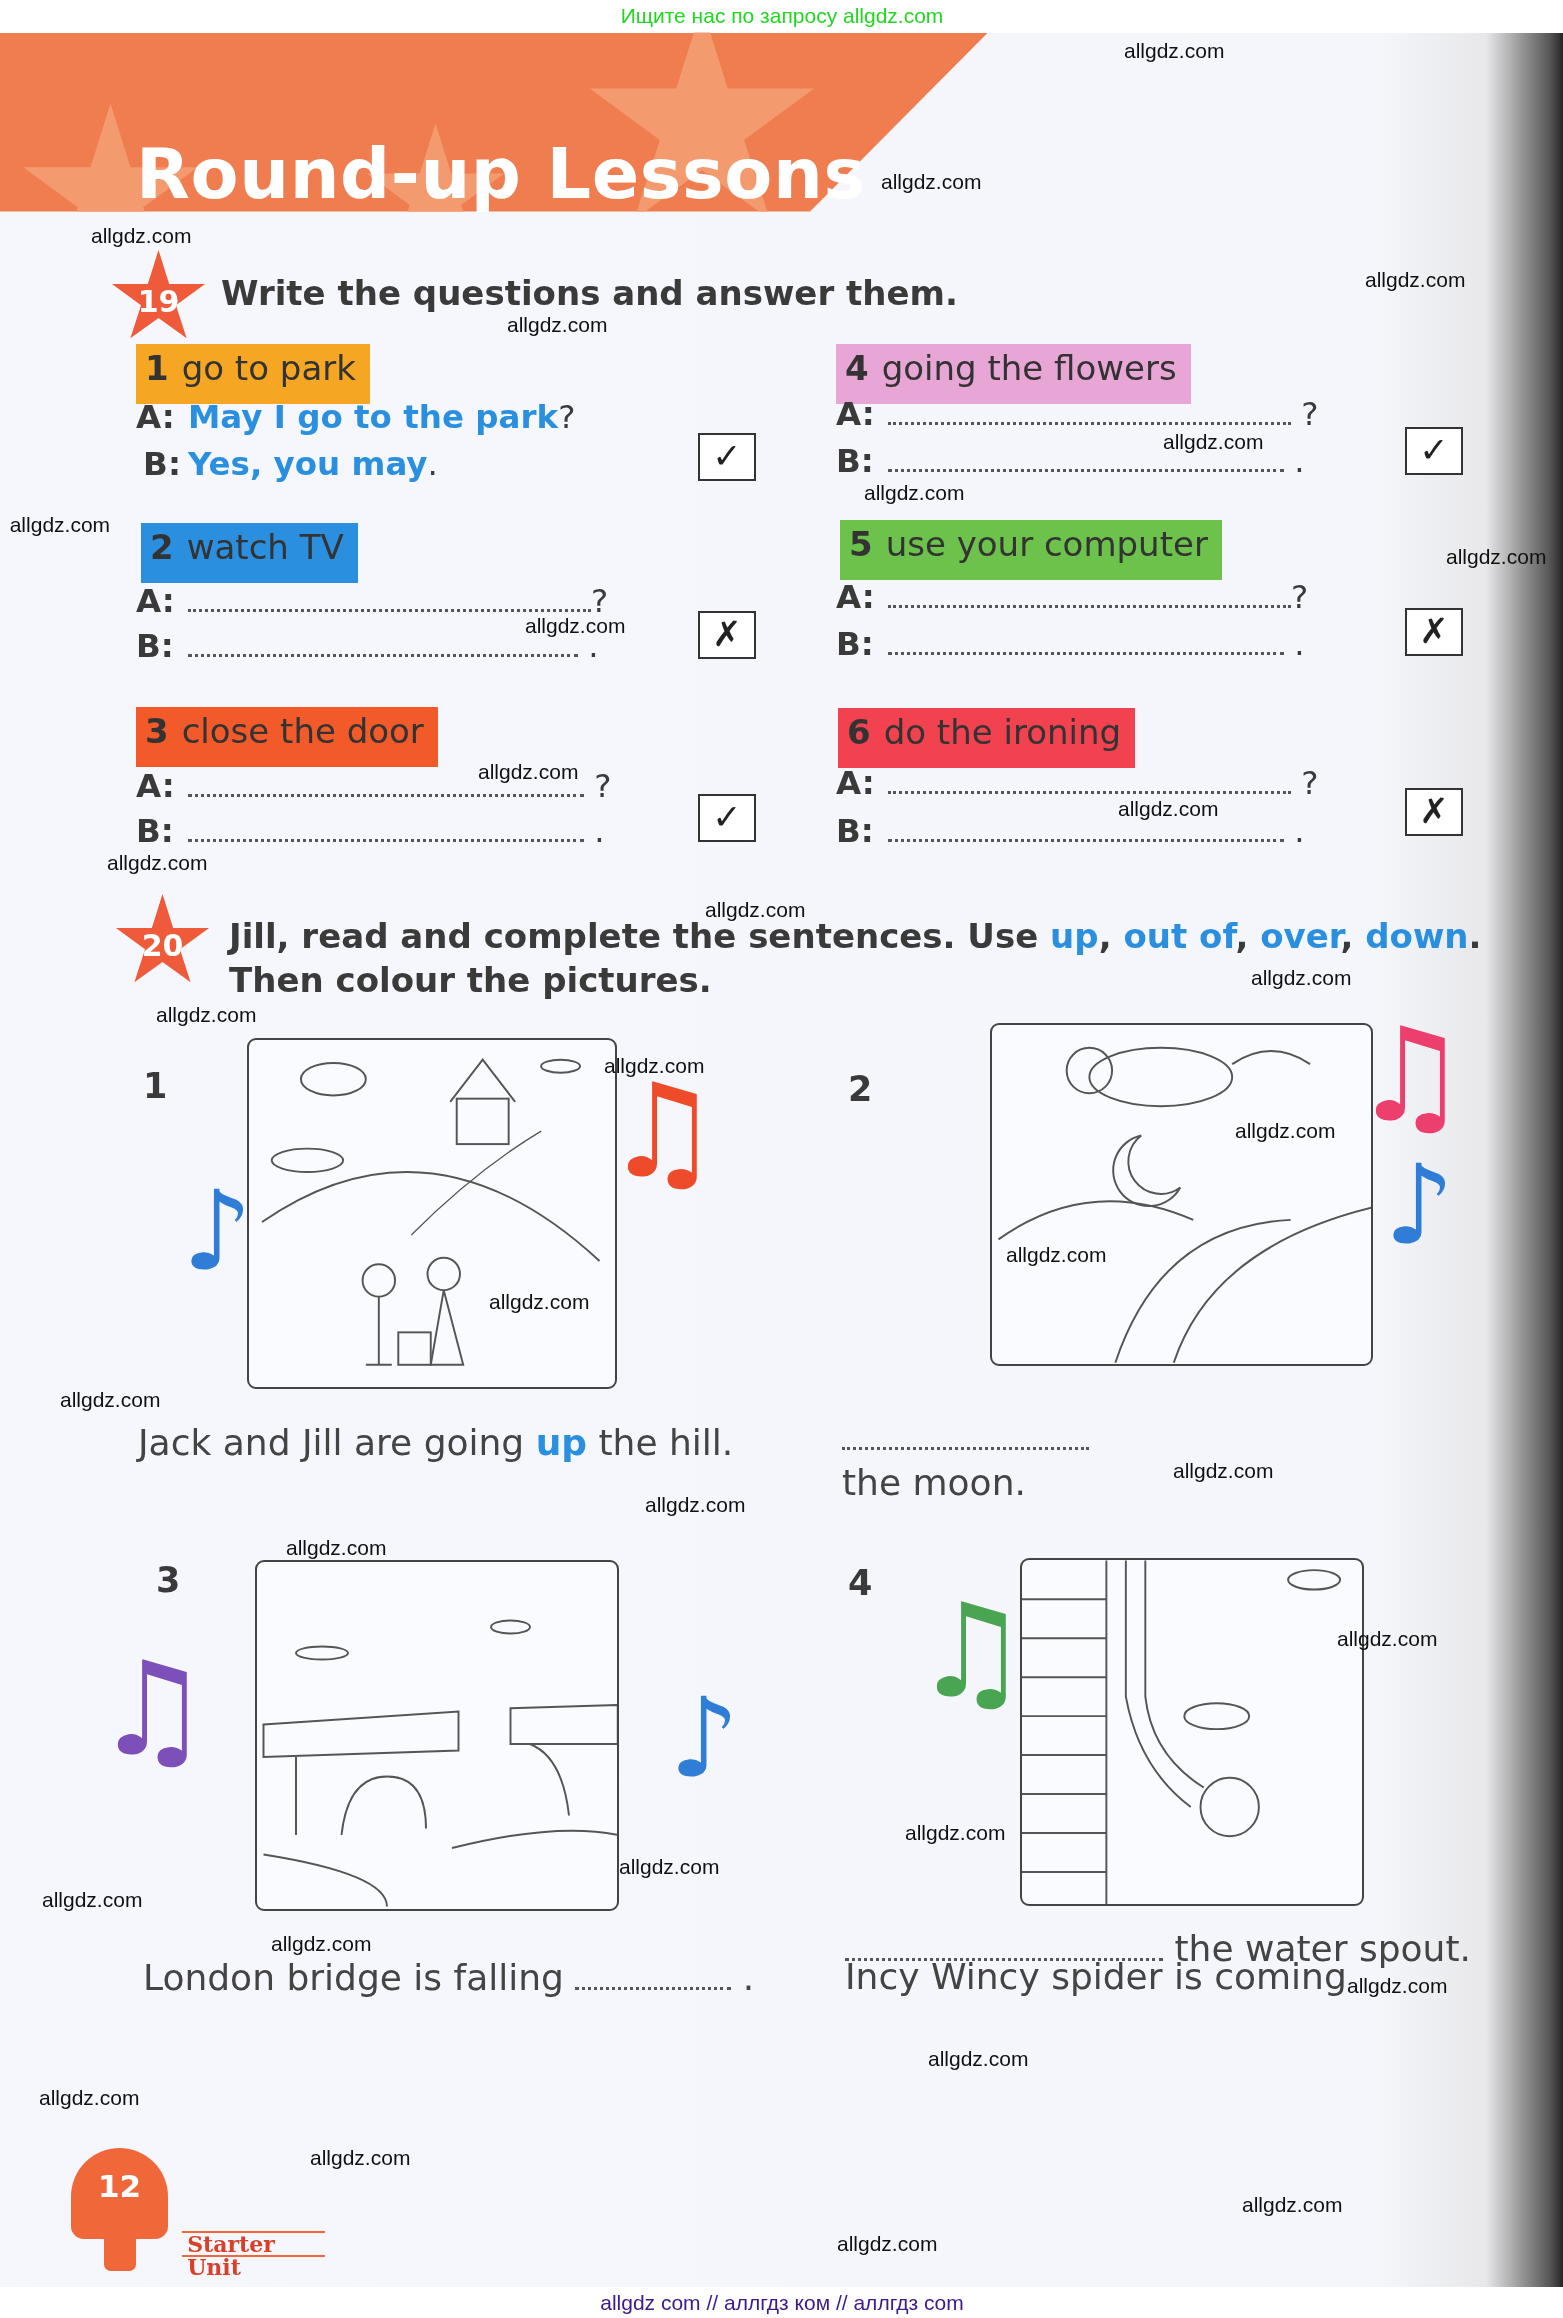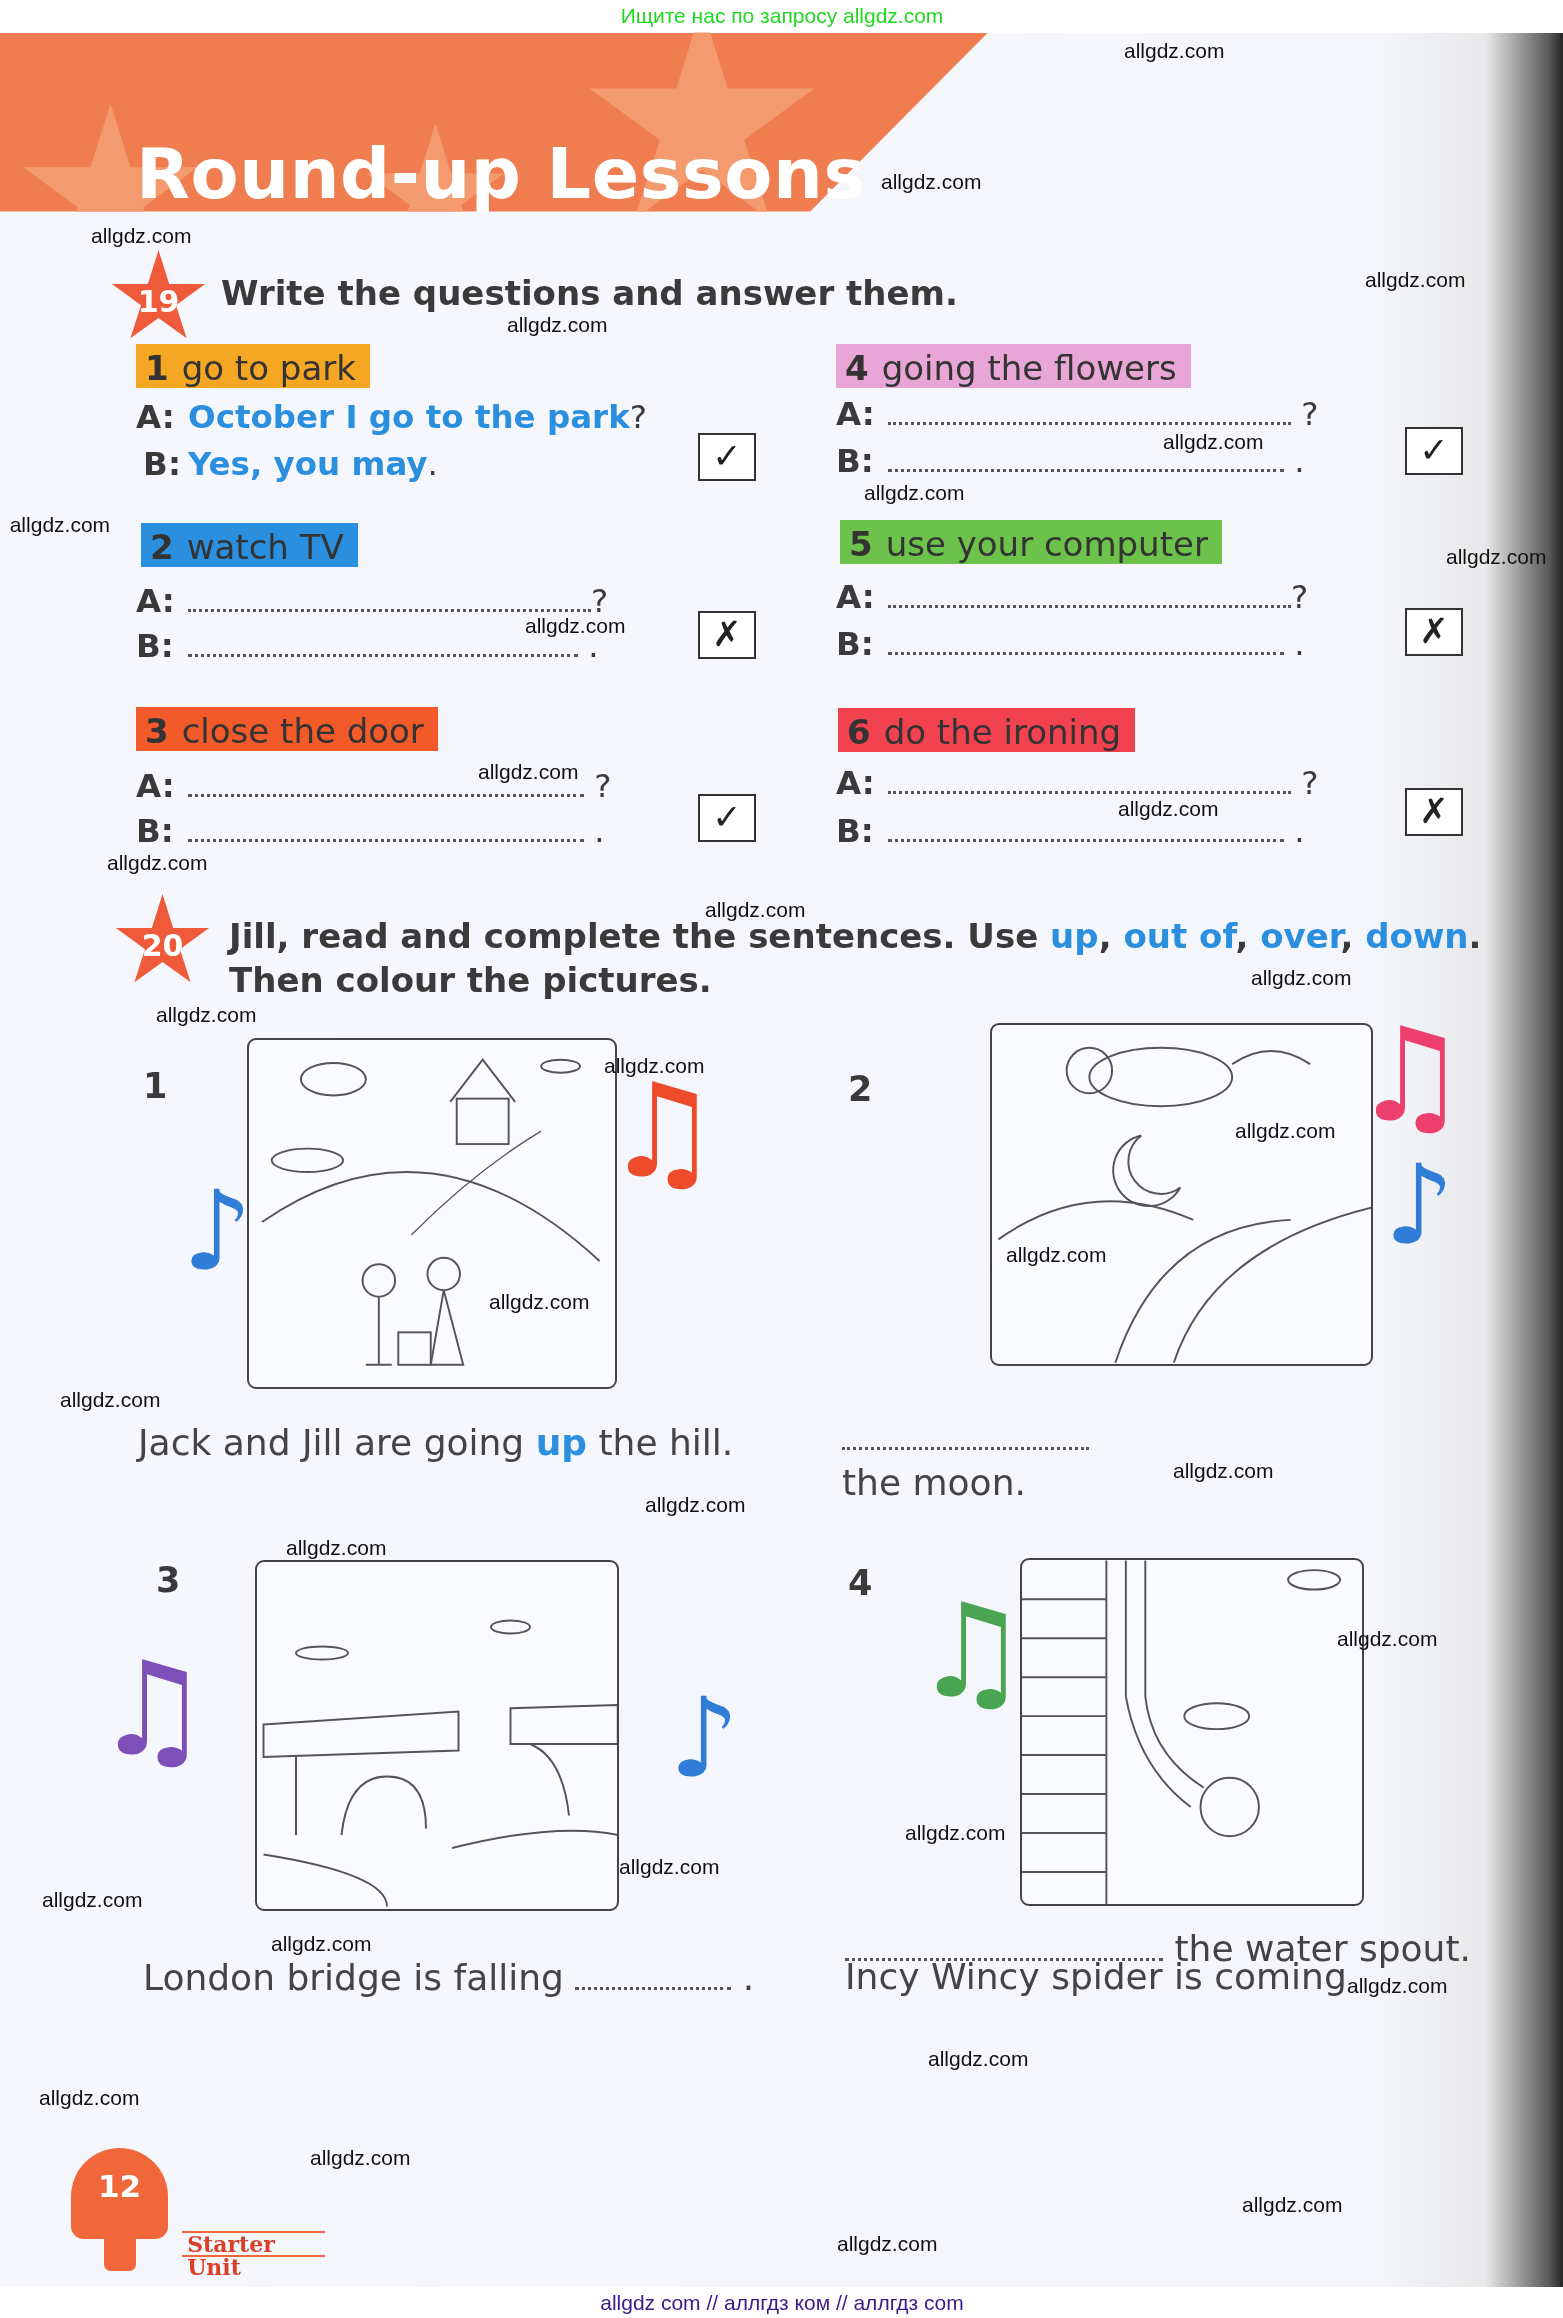--- a/index.html
+++ b/index.html
@@ -8,21 +8,21 @@
   .topline { left: 0; top: 0; width: 1564px; height: 32.5px; background: #fff; text-align: center; font-family: "Liberation Sans", sans-serif; font-size: 21px; color: #1fd81f; line-height: 32.5px; }
   .page { left: 0; top: 32.5px; width: 1564px; height: 2268px; background: linear-gradient(90deg, #f5f7fc 0%, #f4f6fb 88%, #e8e8ea 95%, #5a5a5a 99%, #222 100%); }
   .banner { left: 0; top: 32.5px; width: 988px; height: 179px; background: #f07d4f; clip-path: polygon(0 0, 100% 0, 82% 100%, 0 100%); }
   .banner-star { position: absolute; background: #f39a6e; clip-path: polygon(50% 0%, 61% 35%, 98% 35%, 68% 57%, 79% 91%, 50% 70%, 21% 91%, 32% 57%, 2% 35%, 39% 35%); }
   .banner-title { left: 136px; top: 133px; font-size: 70px; font-weight: bold; color: #fff; letter-spacing: 0.6px; font-family: "DejaVu Sans", sans-serif; }
   .wm { position: absolute; font-family: "Liberation Sans", sans-serif; font-size: 21px; color: #111; }
   .ex-star { position: absolute; width: 97px; height: 97px; background: #ef5a3a; clip-path: polygon(50% 0%, 61% 35%, 98% 35%, 68% 57%, 79% 91%, 50% 70%, 21% 91%, 32% 57%, 2% 35%, 39% 35%); display: flex; align-items: center; justify-content: center; }
   .ex-star span { color: #fff; font-size: 30px; font-weight: bold; margin-top: 5.2px; }
   .instr { position: absolute; font-size: 34px; font-weight: bold; color: #3a3a3a; }
   .blue { color: #2b8fe0; }
-  .tag { position: absolute; height: 44px; font-size: 34px; line-height: 48px; padding: 0 14.3px 0 9px; color: #333; white-space: nowrap; text-align: center; }
+  .tag { position: absolute; height: 60px; font-size: 34px; line-height: 48px; padding: 0 14.3px 0 9px; color: #333; white-space: nowrap; text-align: center; }
   .tag b { margin-right: 13px; }
   .line { position: absolute; font-size: 32.5px; white-space: nowrap; }
   .line .lbl { font-weight: bold; display: inline-block; width: 52px; }
   .dots { display: inline-block; border-bottom: 3.2px dotted #555; height: 19.5px; vertical-align: baseline; }
   .check { position: absolute; width: 58px; height: 48px; border: 2.6px solid #333; background: #fff; text-align: center; font-size: 35px; line-height: 42px; color: #222; }
   .num { position: absolute; font-size: 35px; font-weight: bold; color: #3a3a3a; }
   .pic { position: absolute; border: 2.6px solid #444; border-radius: 9px; background: #fafbfe; overflow: hidden; }
   .sent { position: absolute; font-size: 36px; color: #444; white-space: nowrap; }
   .note { position: absolute; font-size: 130px; line-height: 1; }
   .footer { left: 0; top: 2287px; width: 1564px; height: 31px; background: #fff; text-align: center; font-family: "Liberation Sans", sans-serif; font-size: 21px; color: #3d1a8a; line-height: 31px; }
@@ -39,21 +39,21 @@
   <div class="banner-star" style="left:585px;top:-26px;width:234px;height:234px;"></div>
 </div>
 <div class="abs banner-title">Round-up Lessons</div>
 
 <div class="ex-star" style="left:110px;top:250px;">
     <span>19</span>
   </div>
 <div class="instr" style="left:221px;top:273px;">Write the questions and answer them.</div>
 
 <div class="tag" style="left:136px;top:344px;background:#f5a623;"><b>1</b><span>go to park</span></div>
-<div class="line" style="left:136px;top:398px;"><span class="lbl">A:</span><span class="blue" style="font-weight:600">October I go to the park</span><span>?</span></div>
+<div class="line" style="left:136px;top:398px;"><span class="lbl">A:</span><span class="blue" style="font-weight:600">May I go to the park</span><span>?</span></div>
 <div class="line" style="left:136px;top:445px;text-align:center;"><span class="lbl">B:</span><span class="blue" style="font-weight:600">Yes, you may</span><span>.</span></div>
 <div class="check" style="left:698px;top:433px;">✓</div>
 
 <div class="tag" style="left:132px;top:523px;background:#2b8fe0;margin-left:9px;"><b>2</b><span>watch TV</span></div>
 <div class="line" style="left:136px;top:582px;"><span class="lbl">A:</span><span class="dots" style="width:403px"></span><span>?</span></div>
 <div class="line" style="left:136px;top:627px;"><span class="lbl">B:</span><span class="dots" style="width:390px"></span> <span>.</span></div>
 <div class="check" style="left:698px;top:611px;">✗</div>
 
 <div class="tag" style="left:136px;top:707px;background:#f25a2a;"><b>3</b><span>close the door</span></div>
 <div class="line" style="left:136px;top:767px;"><span class="lbl">A:</span><span class="dots" style="width:396px"></span> <span>?</span></div>

